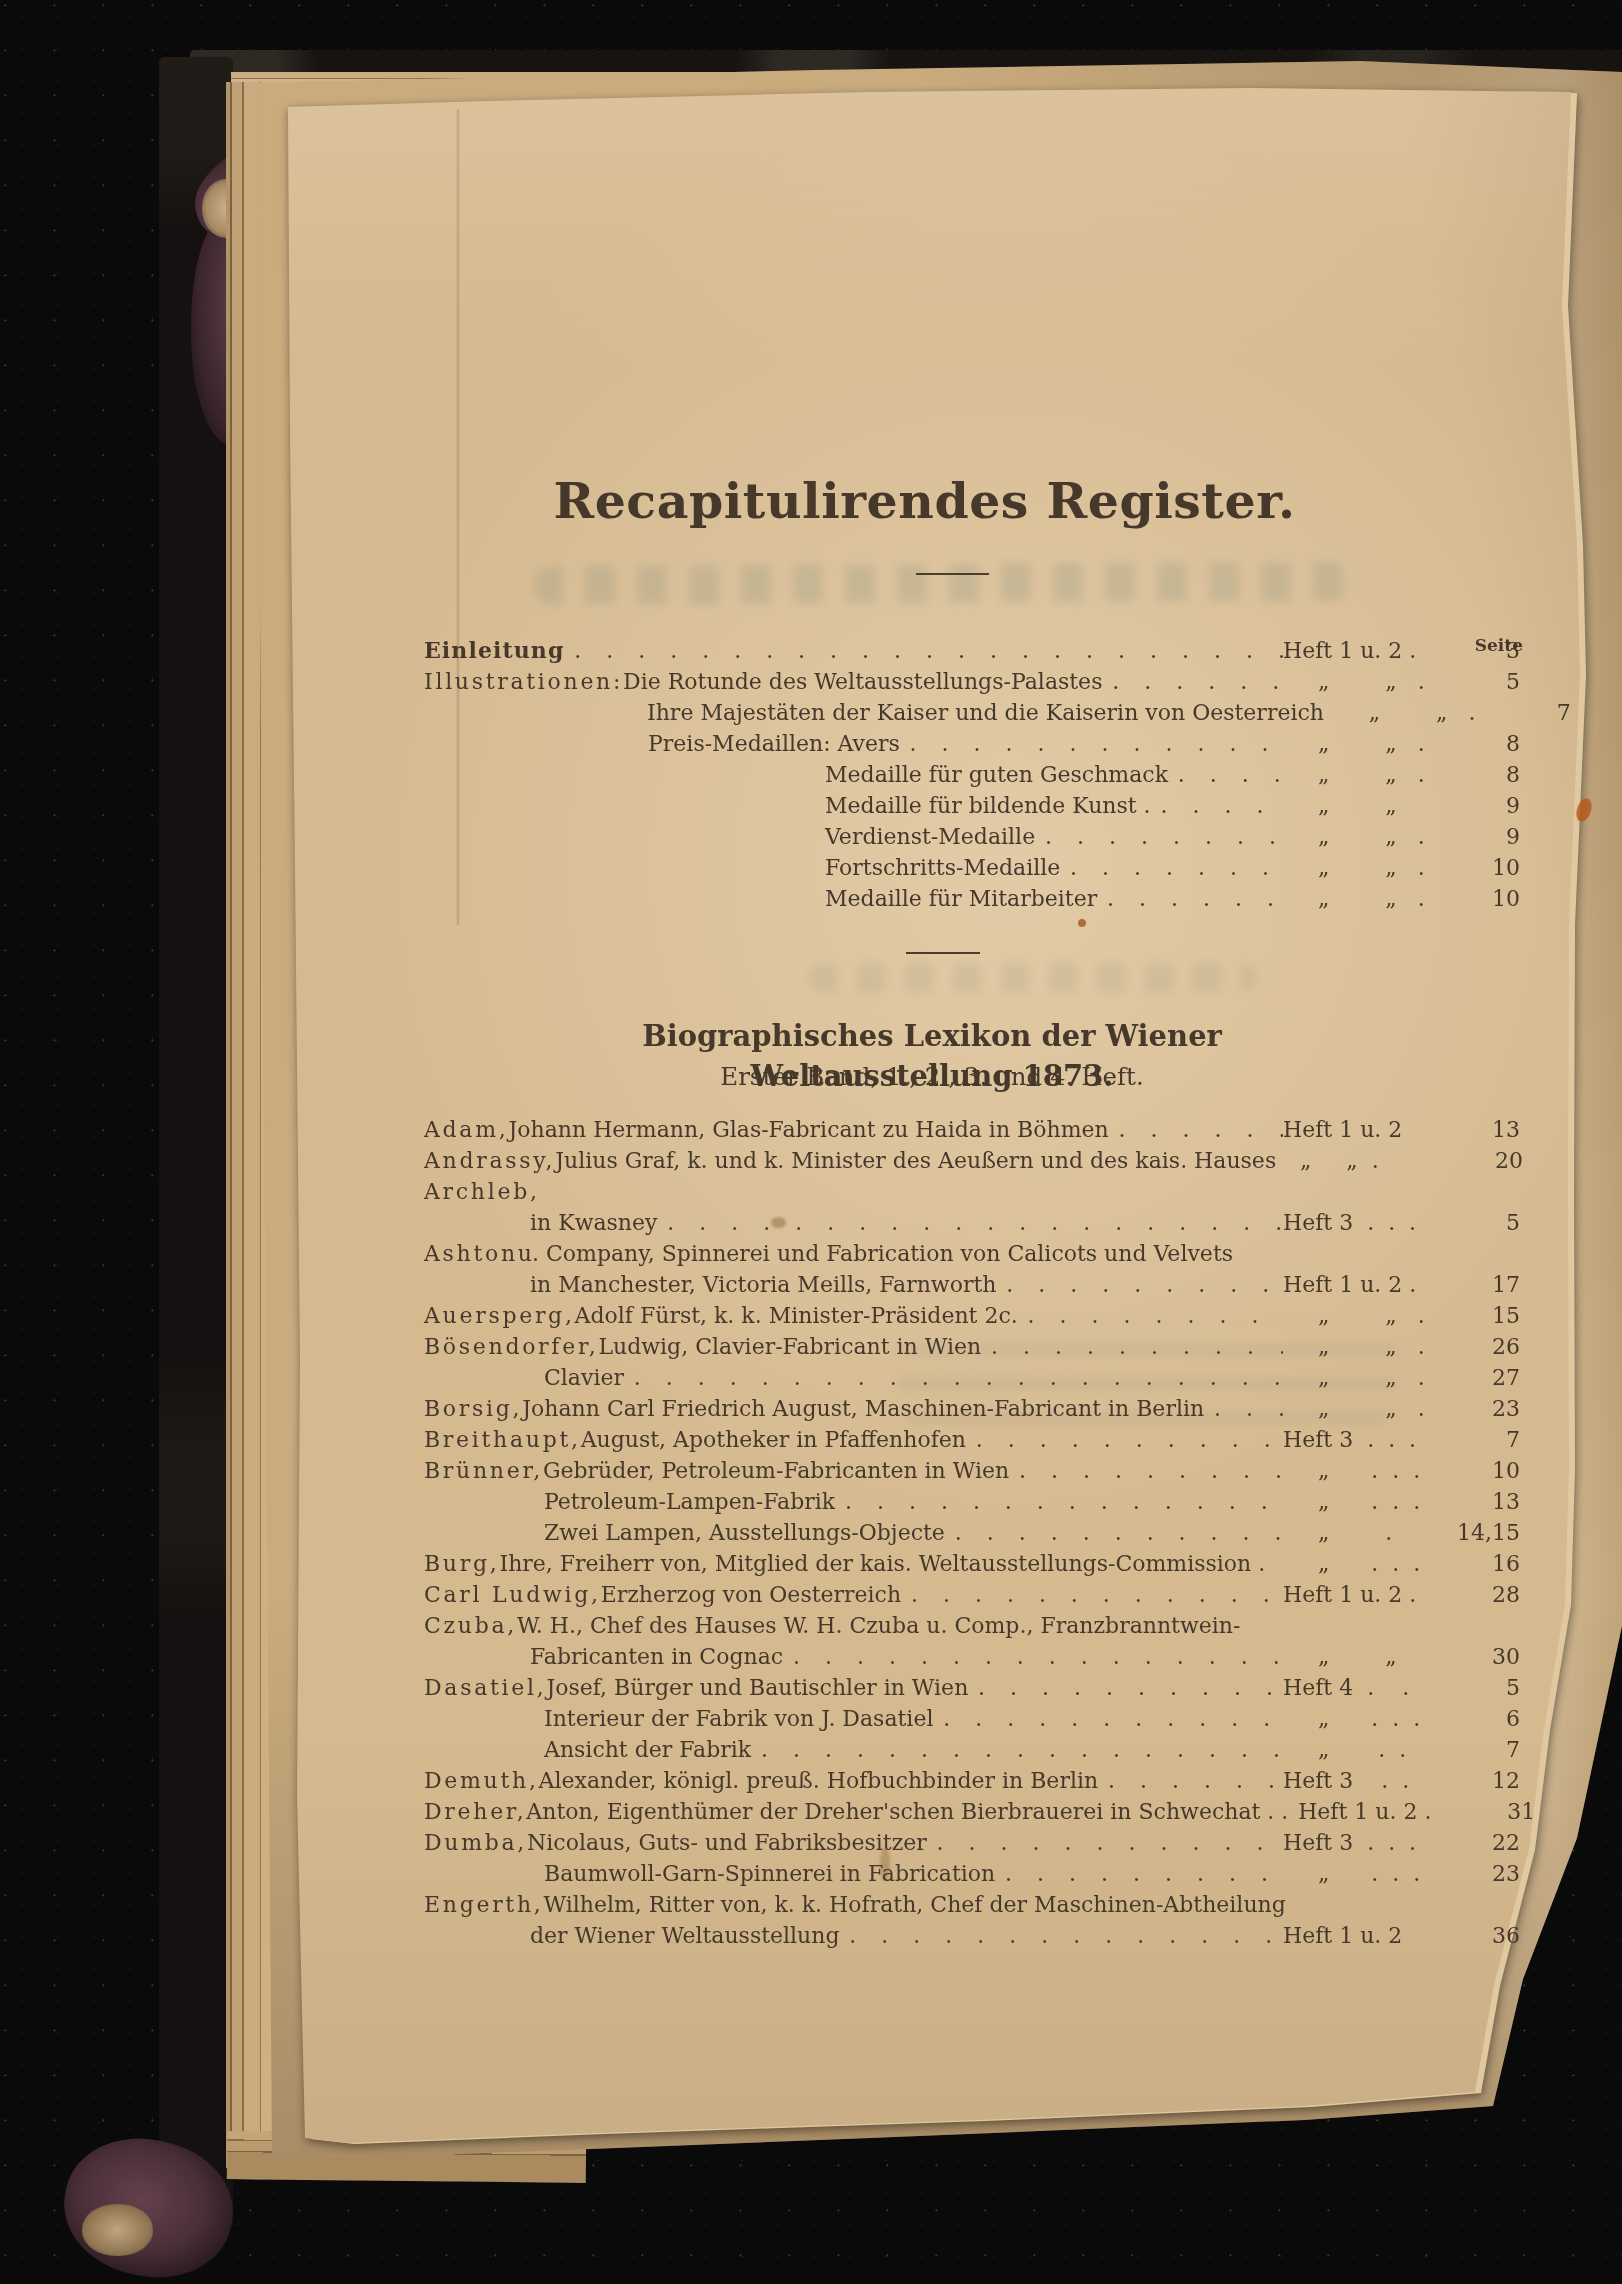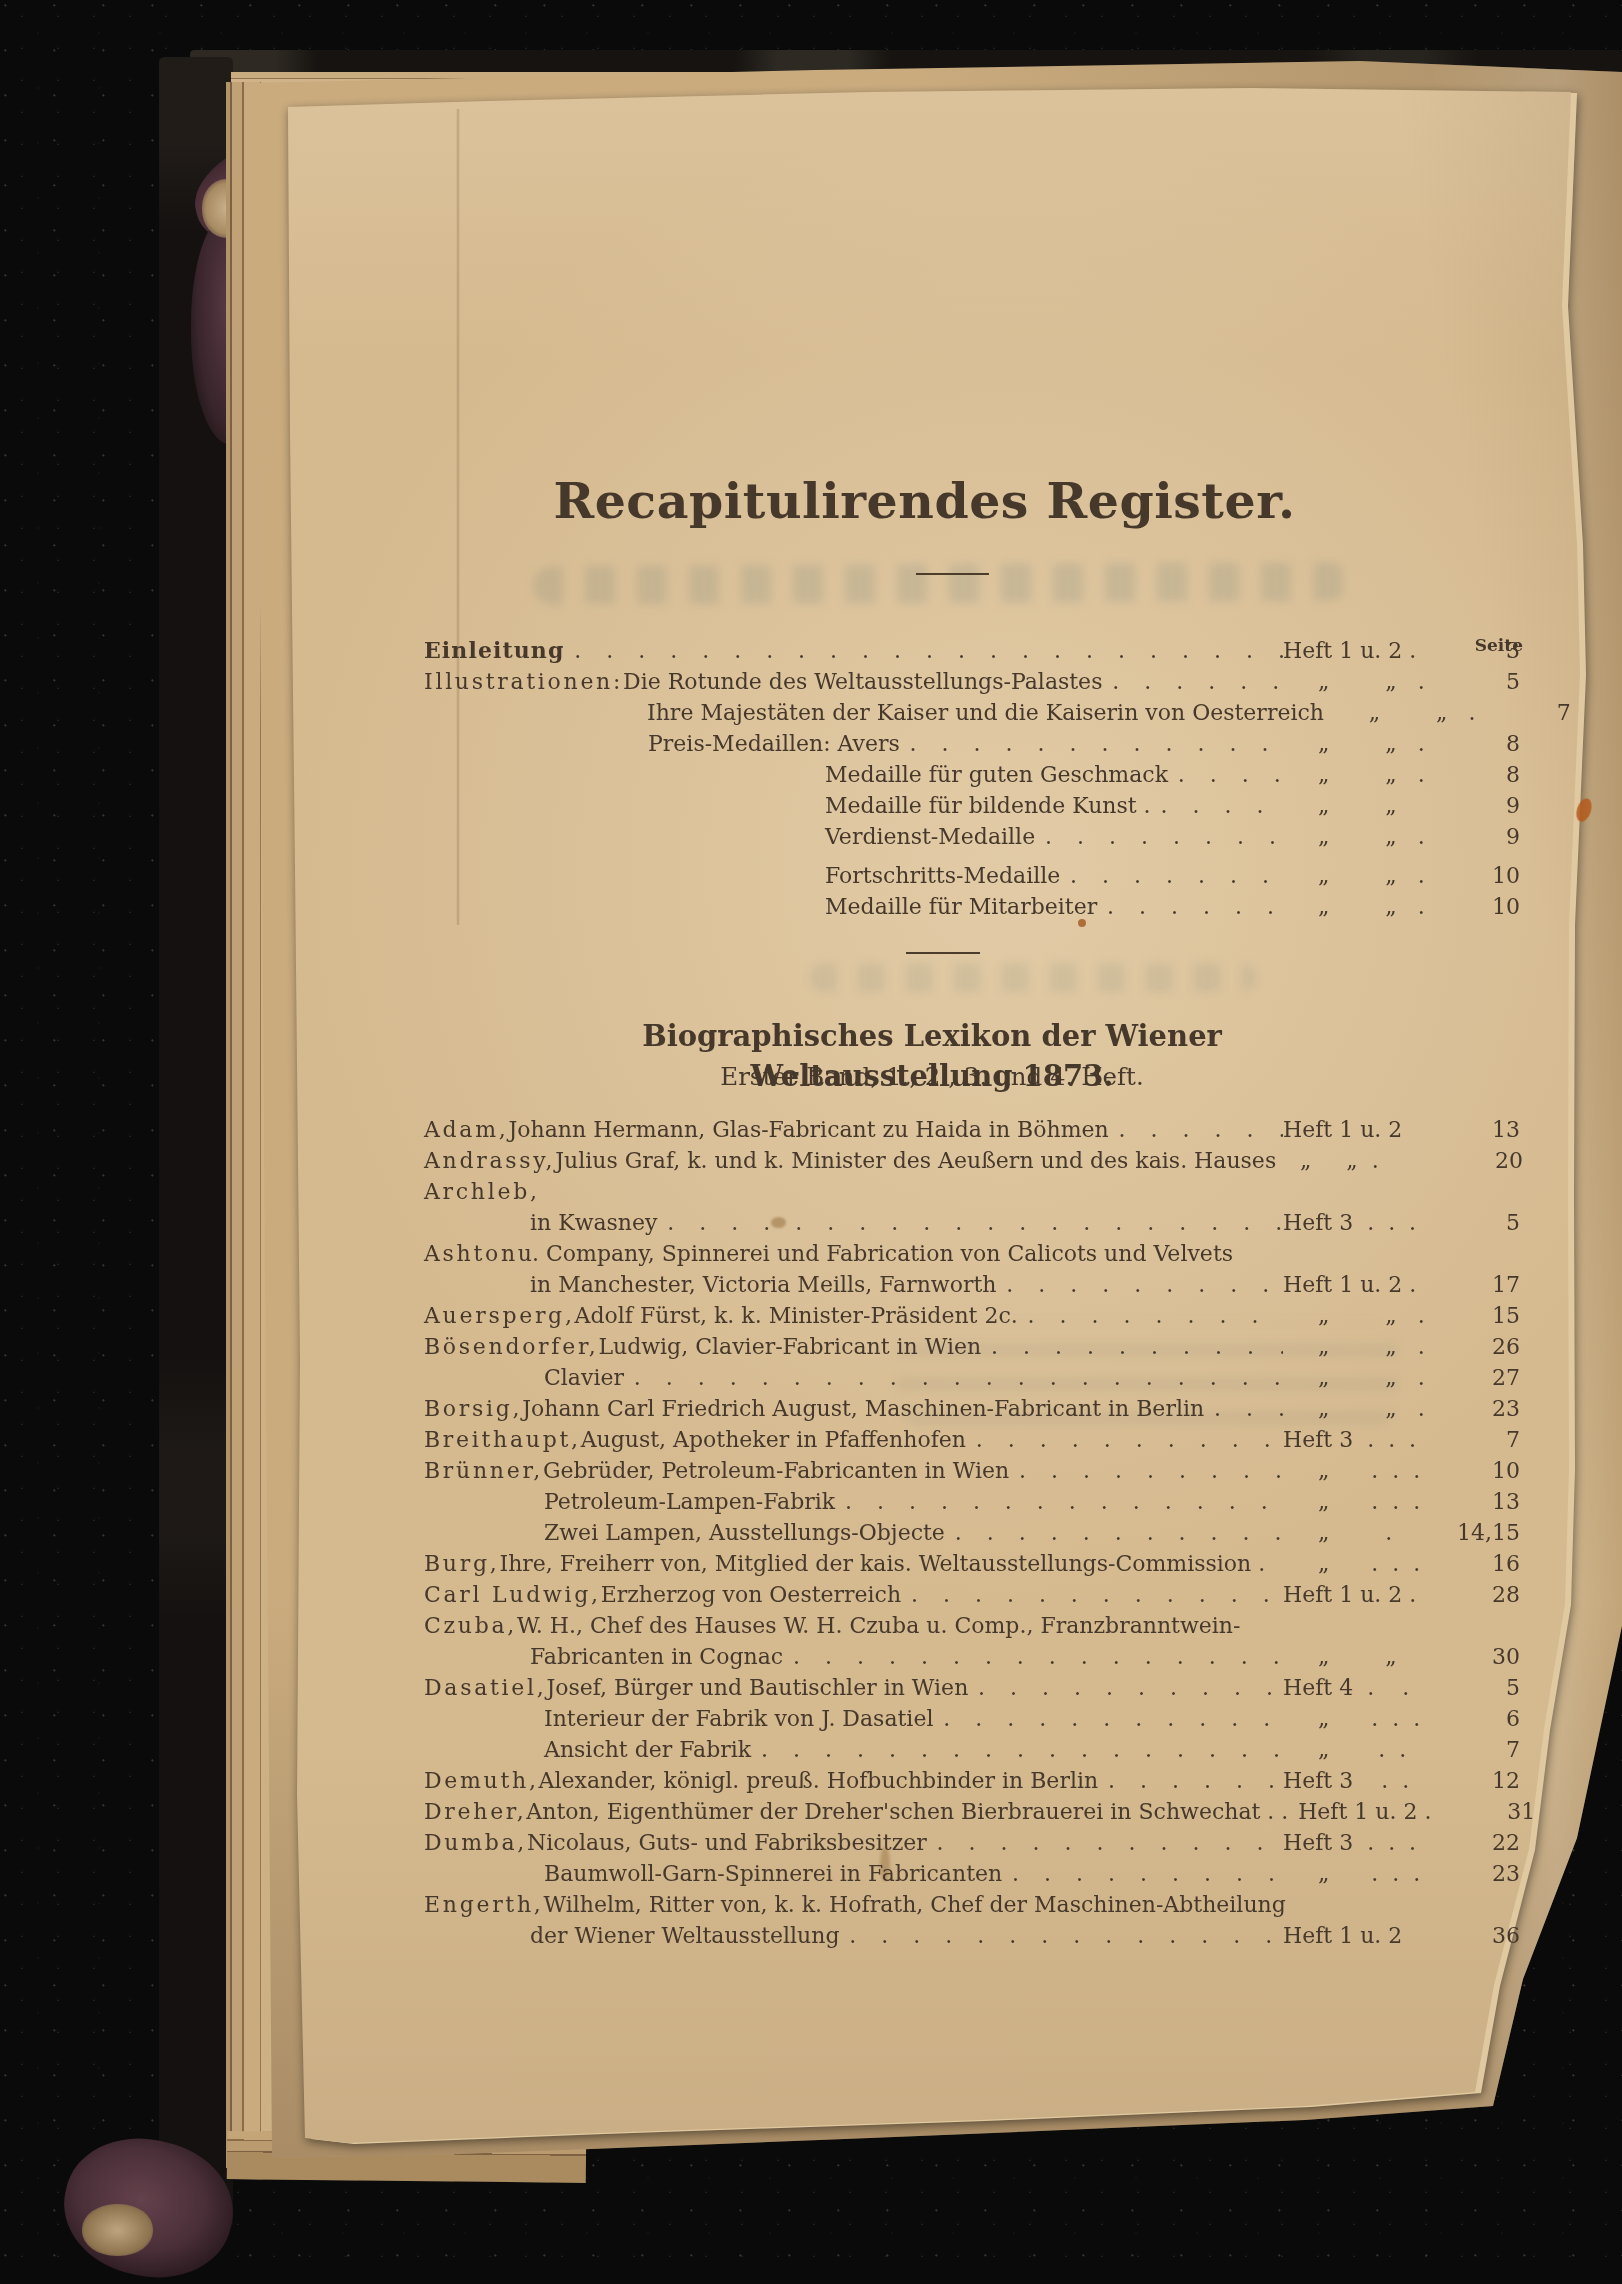--- a/index.html
+++ b/index.html
@@ -163,21 +163,21 @@
     <span class="heft">     „        „</span>
     <span class="pg">9</span>
   </div>
         <div class="row" style="padding-left: 401px;">
     <span class="lead"></span>
     <span class="rest">Verdienst-Medaille</span>
     <span class="leader">................................................</span>
     <span class="heft">     „        „   .</span>
     <span class="pg">9</span>
   </div>
-        <div class="row" style="padding-left: 401px; margin-top: 8px;">
+        <div class="row" style="padding-left: 401px;">
     <span class="lead"></span>
     <span class="rest">Fortschritts-Medaille</span>
     <span class="leader">................................................</span>
     <span class="heft">     „        „   .</span>
     <span class="pg">10</span>
   </div>
         <div class="row" style="padding-left: 401px;">
     <span class="lead"></span>
     <span class="rest">Medaille für Mitarbeiter</span>
     <span class="leader">................................................</span>
@@ -348,21 +348,21 @@
   </div>
         <div class="row" style="padding-left: 0px;">
     <span class="lead spaced">Dumba,</span>
     <span class="rest"> Nicolaus, Guts- und Fabriksbesitzer</span>
     <span class="leader">................................................</span>
     <span class="heft">Heft 3  .  .  .</span>
     <span class="pg">22</span>
   </div>
         <div class="row" style="padding-left: 120px;">
     <span class="lead"></span>
-    <span class="rest">Baumwoll-Garn-Spinnerei in Fabricanten</span>
+    <span class="rest">Baumwoll-Garn-Spinnerei in Fabrication</span>
     <span class="leader">................................................</span>
     <span class="heft">     „      .  .  .</span>
     <span class="pg">23</span>
   </div>
         <div class="row" style="padding-left: 0px;">
     <span class="lead spaced">Engerth,</span>
     <span class="rest"> Wilhelm, Ritter von, k. k. Hofrath, Chef der Maschinen-Abtheilung</span>
     <span class="leader"></span>
 
   </div>

